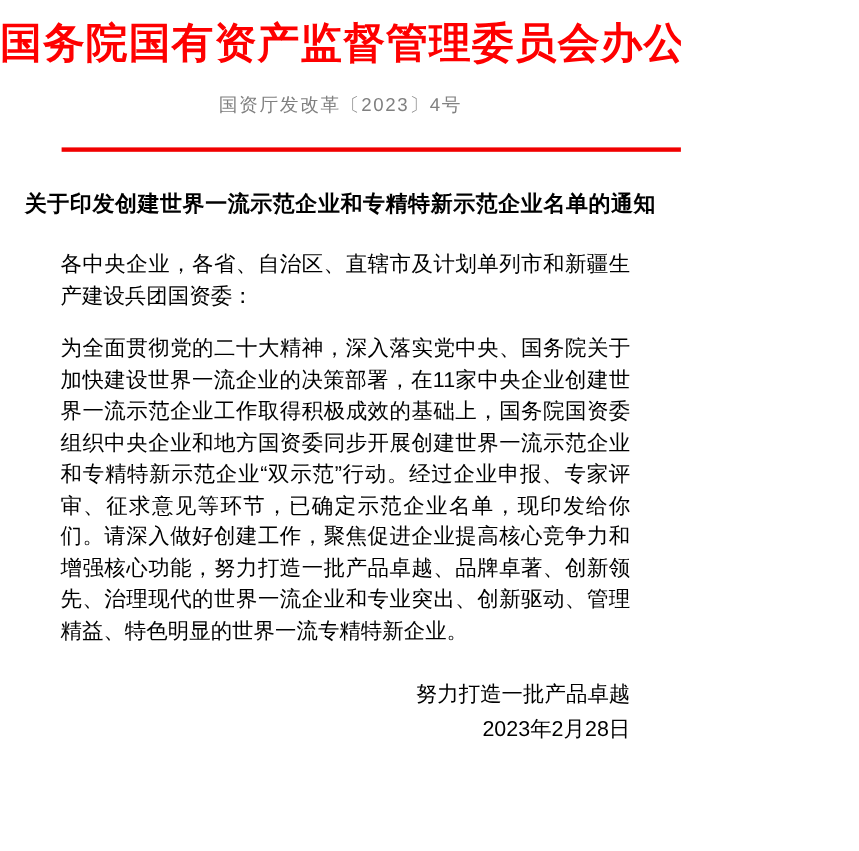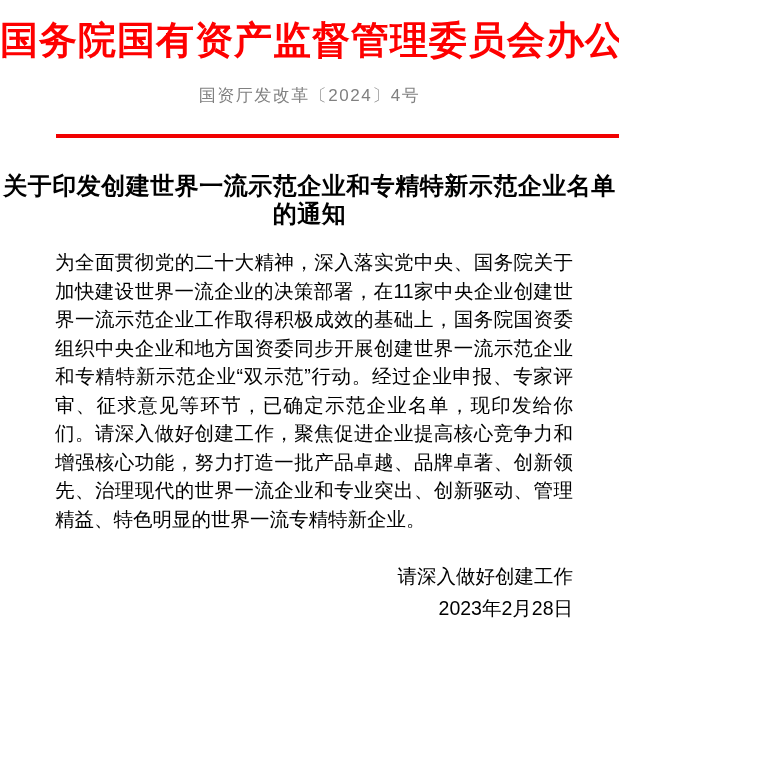--- a/index.html
+++ b/index.html
@@ -37,21 +37,21 @@
     margin: 30px 0 0 56px;
     width: 675px;
     height: 4px;
     background: #f10000;
   }
   .title {
     margin-top: 34px;
     text-align: center;
     color: #000000;
     font-weight: bold;
-    font-size: 24px;
+    font-size: 20px;
     line-height: 28px;
     letter-spacing: 0.5px;
   }
   .content {
     margin: 0 46px 0 55px;
     color: #000000;
     font-size: 19.5px;
     line-height: 28.5px;
     text-align: justify;
     letter-spacing: 0;
@@ -66,32 +66,33 @@
     line-height: 32px;
   }
 </style>
 </head>
 <body>
 
 <div class="page">
 
   <div class="agency">国务院国有资产监督管理委员会办公厅</div>
 
-  <div class="doc-number">国资厅发改革〔2024〕4号</div>
+  <div class="doc-number">国资厅发改革〔2023〕4号</div>
 
   <div class="red-rule"></div>
 
   <div class="title">关于印发创建世界一流示范企业和专精特新示范企业名单的通知</div>
 
   <div class="content">
 
+    <p class="salutation">各中央企业，各省、自治区、直辖市及计划单列市和新疆生产建设兵团国资委：</p>
 
     <p class="para-1">为全面贯彻党的二十大精神，深入落实党中央、国务院关于加快建设世界一流企业的决策部署，在11家中央企业创建世界一流示范企业工作取得积极成效的基础上，国务院国资委组织中央企业和地方国资委同步开展创建世界一流示范企业和专精特新示范企业“双示范”行动。经过企业申报、专家评审、征求意见等环节，已确定示范企业名单，现印发给你们。请深入做好创建工作，聚焦促进企业提高核心竞争力和增强核心功能，努力打造一批产品卓越、品牌卓著、创新领先、治理现代的世界一流企业和专业突出、创新驱动、管理精益、特色明显的世界一流专精特新企业。</p>
 
 
 
     <div class="signature">
-      <div>请深入做好创建工作</div>
+      <div>努力打造一批产品卓越</div>
       <div>2023年2月28日</div>
     </div>
 
   </div>
 </div>
 
 </body></html>

